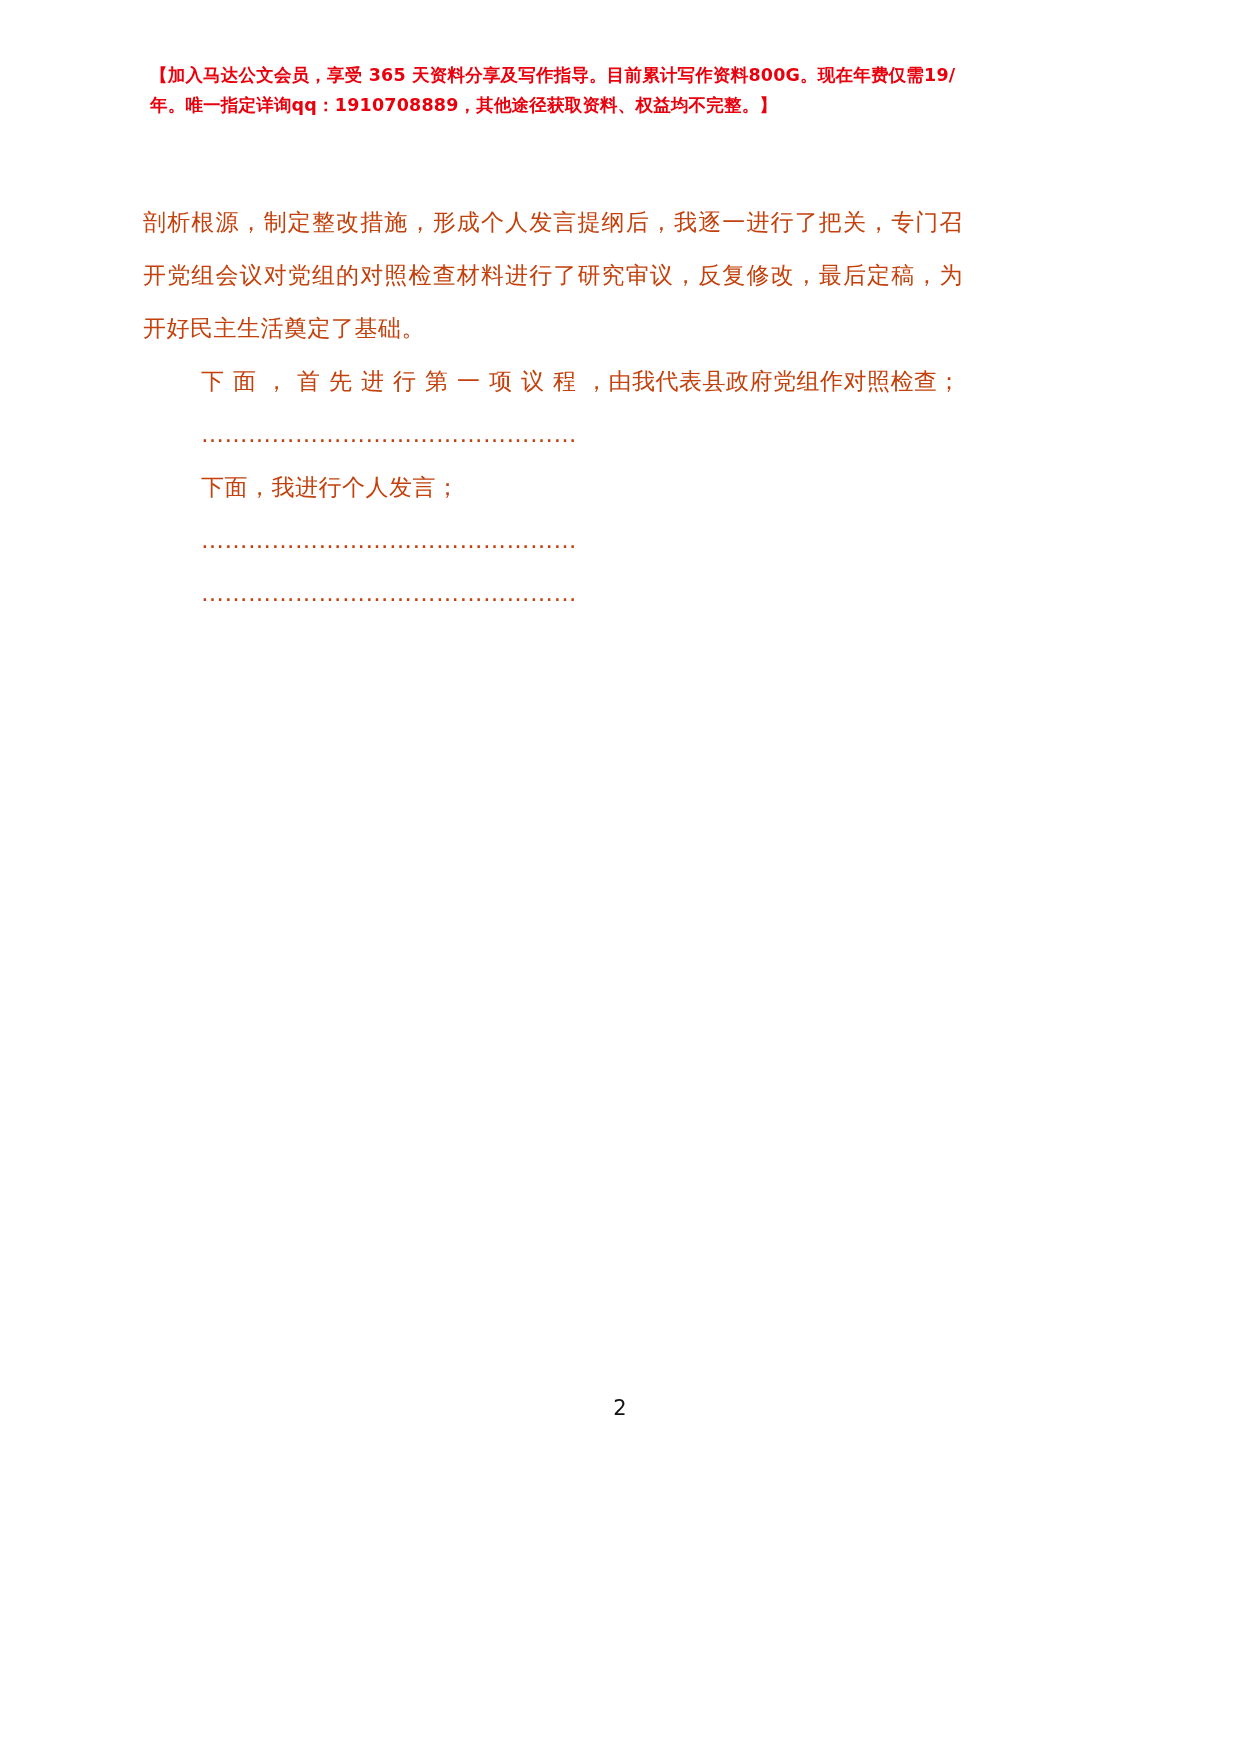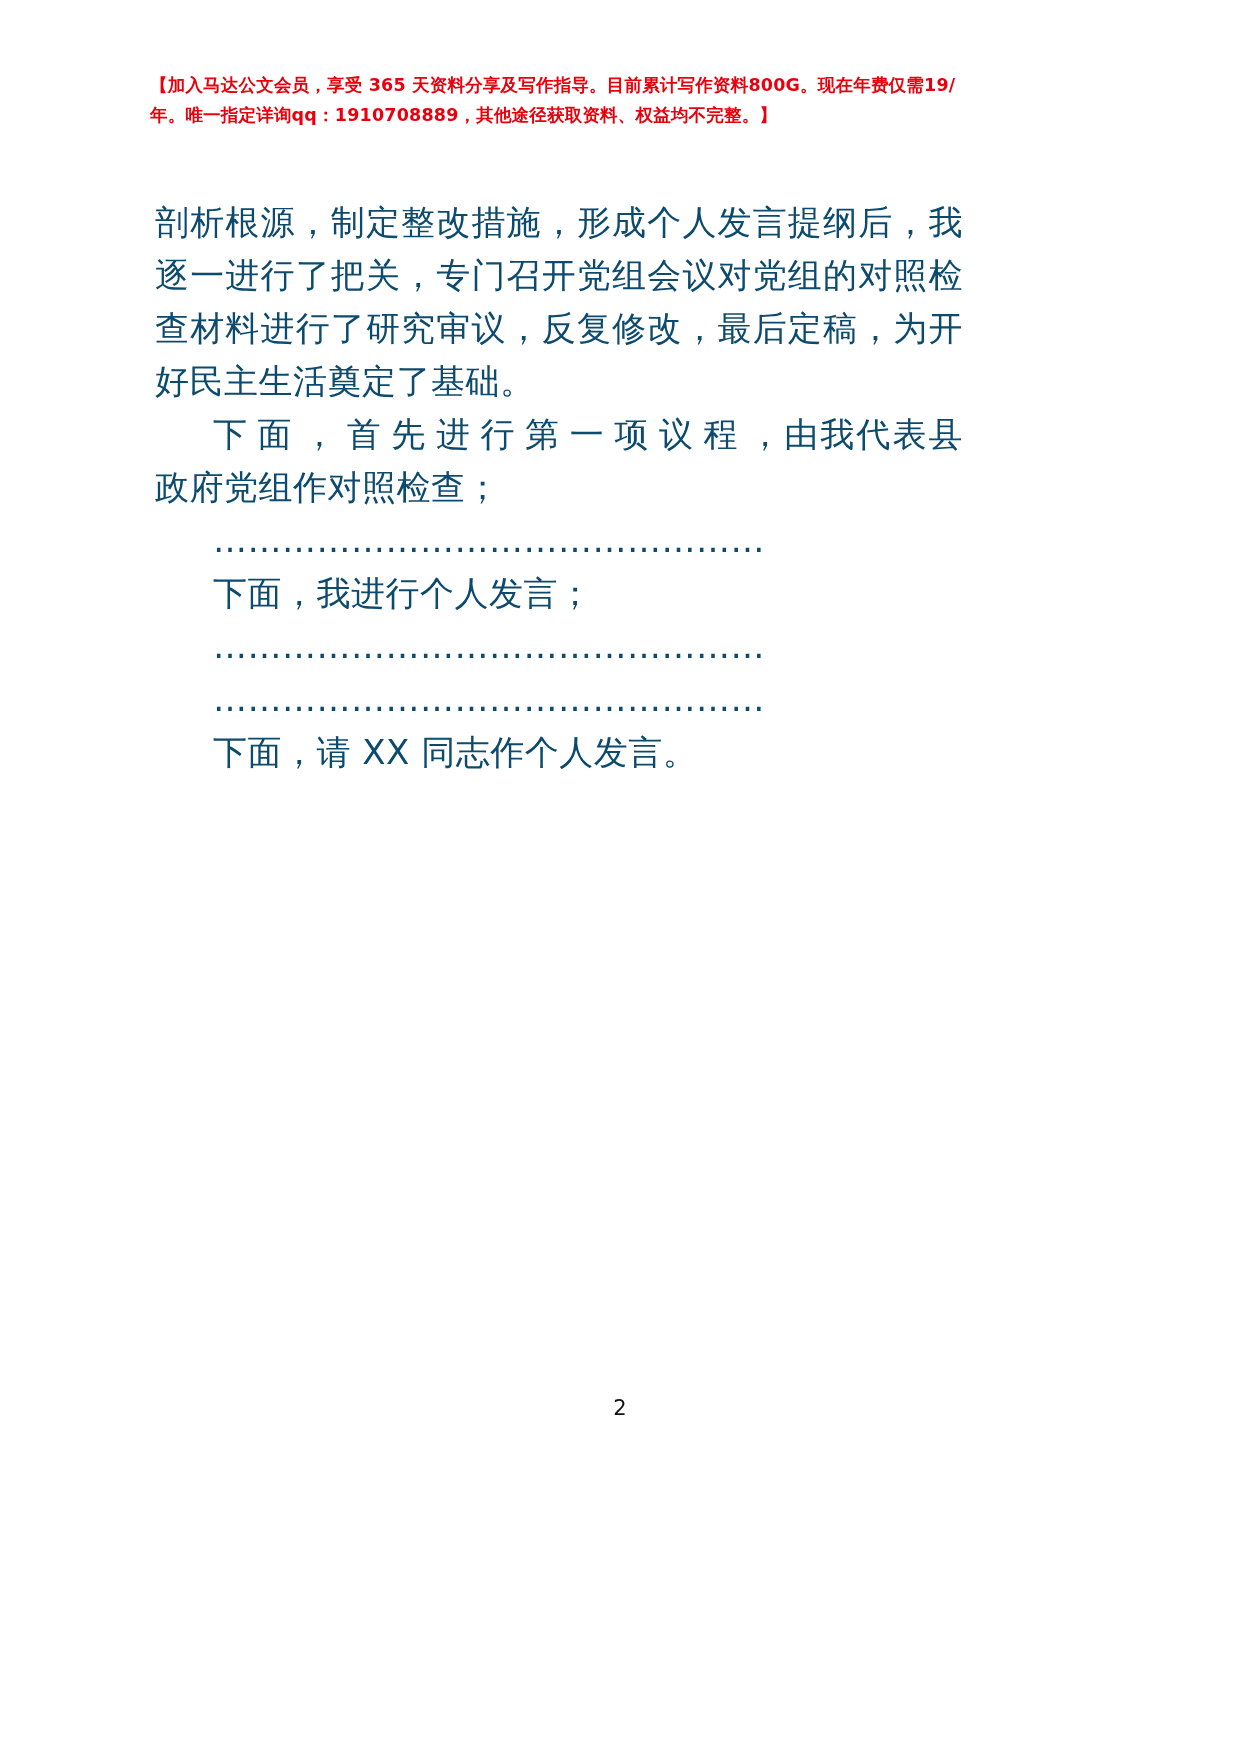--- a/index.html
+++ b/index.html
@@ -18,45 +18,45 @@
   .page {
     width: 1240px;
     height: 1754px;
     box-sizing: border-box;
     padding: 0;
     position: relative;
   }
   .ad-banner {
     position: absolute;
     left: 150px;
-    top: 70px;
+    top: 60px;
     width: 820px;
     color: #e8000d;
     font-family: "DejaVu Sans", "Liberation Sans", sans-serif;
     font-weight: bold;
     font-size: 17.5px;
     line-height: 30px;
     letter-spacing: 0.2px;
   }
   .content {
     position: absolute;
     left: 143px;
     top: 196px;
     width: 820px;
   }
   p.para {
-    margin: 0 0 0 12px;
-    font-size: 34px;
+    margin: 0 0 0 0;
+    font-size: 23px;
     line-height: 53px;
     text-align: justify;
     text-align-last: left;
     letter-spacing: 0.5px;
     font-family: "DejaVu Sans", "Liberation Sans", sans-serif;
     font-weight: 400;
-    color: #0c4a6e;
+    color: #c2410c;
   }
   p.indent {
     text-indent: 58px;
   }
   .spaced {
     letter-spacing: 11px;
   }
   .bold-seg {
     font-weight: normal;
     letter-spacing: 9px;
@@ -106,21 +106,18 @@
       <span>…………………………………………</span>
     </p>
 
 
     <p class="para dots indent">
       <span>…………………………………………</span>
     </p>
 
 
 
-    <p class="para spaced indent">
-      <span>下面，请 XX 同志作个人发言。</span>
-    </p>
 
   </div>
 
   <div class="page-number">2</div>
 
 </div>
 
 </body></html>

